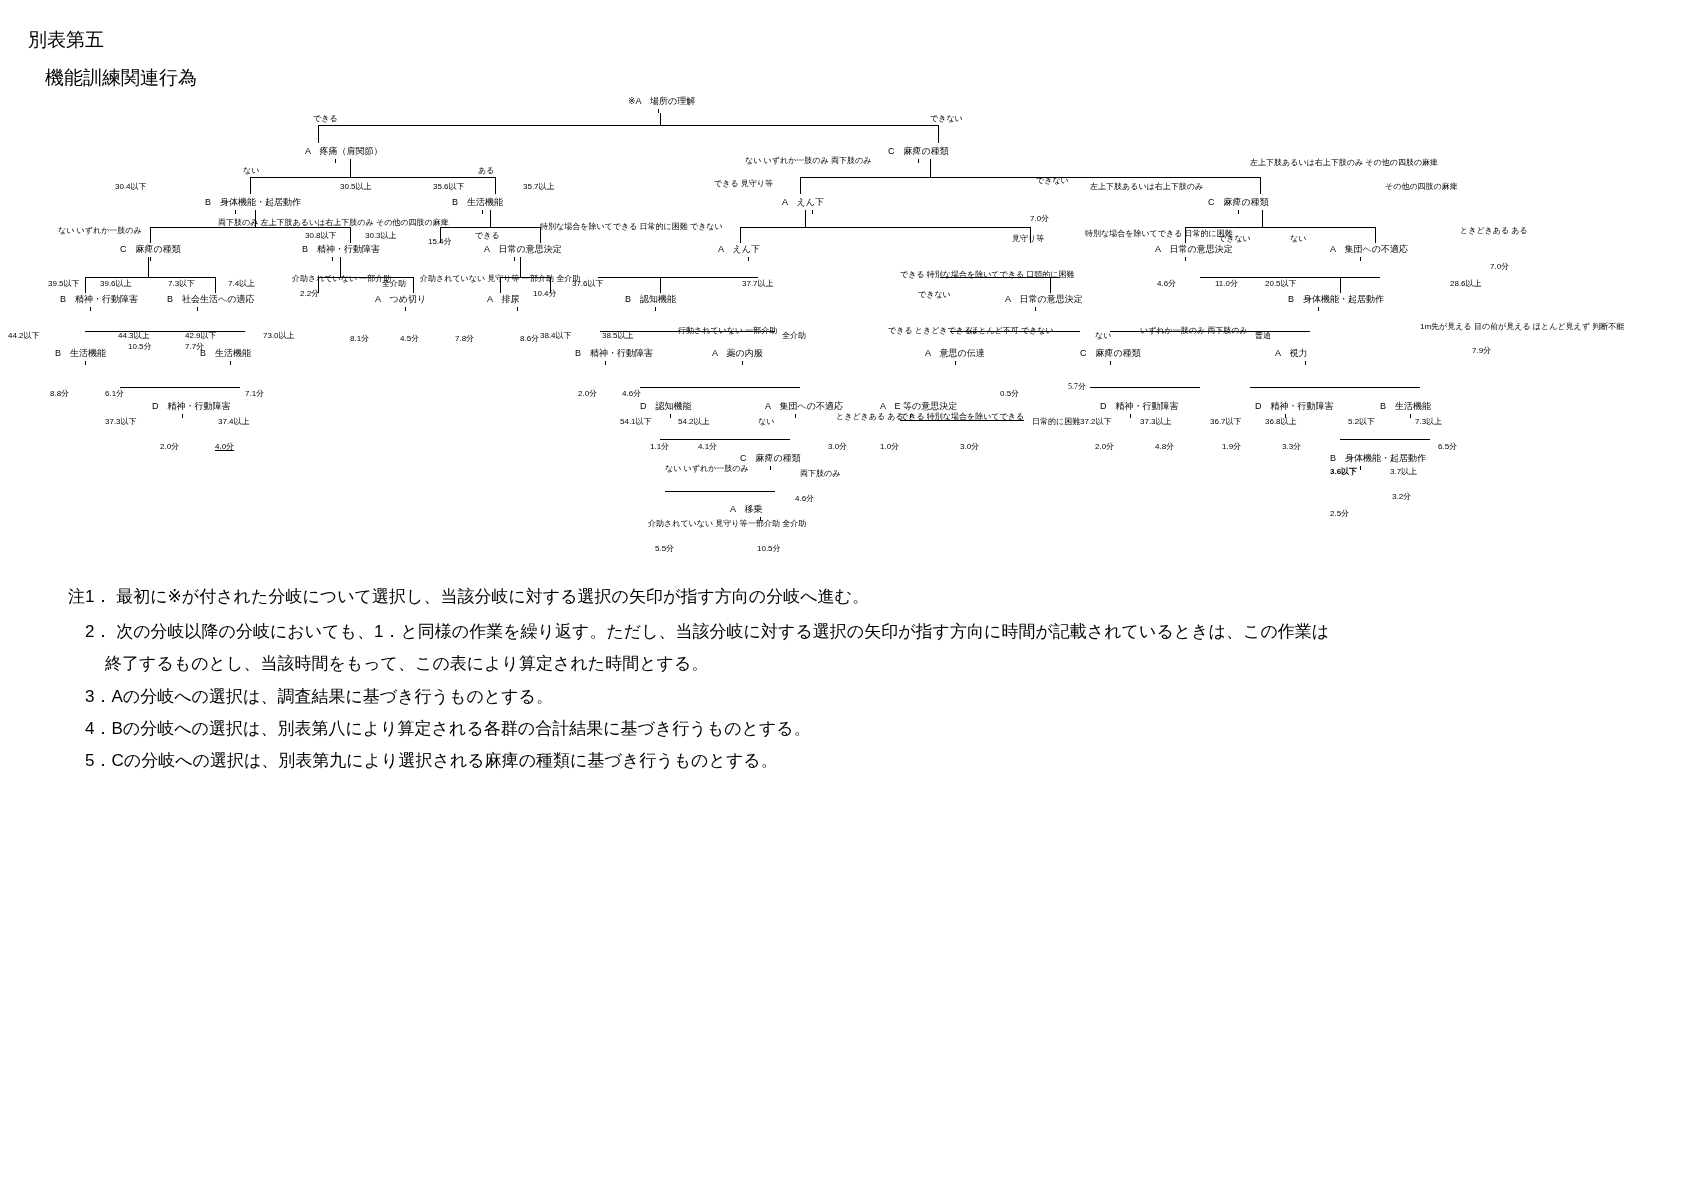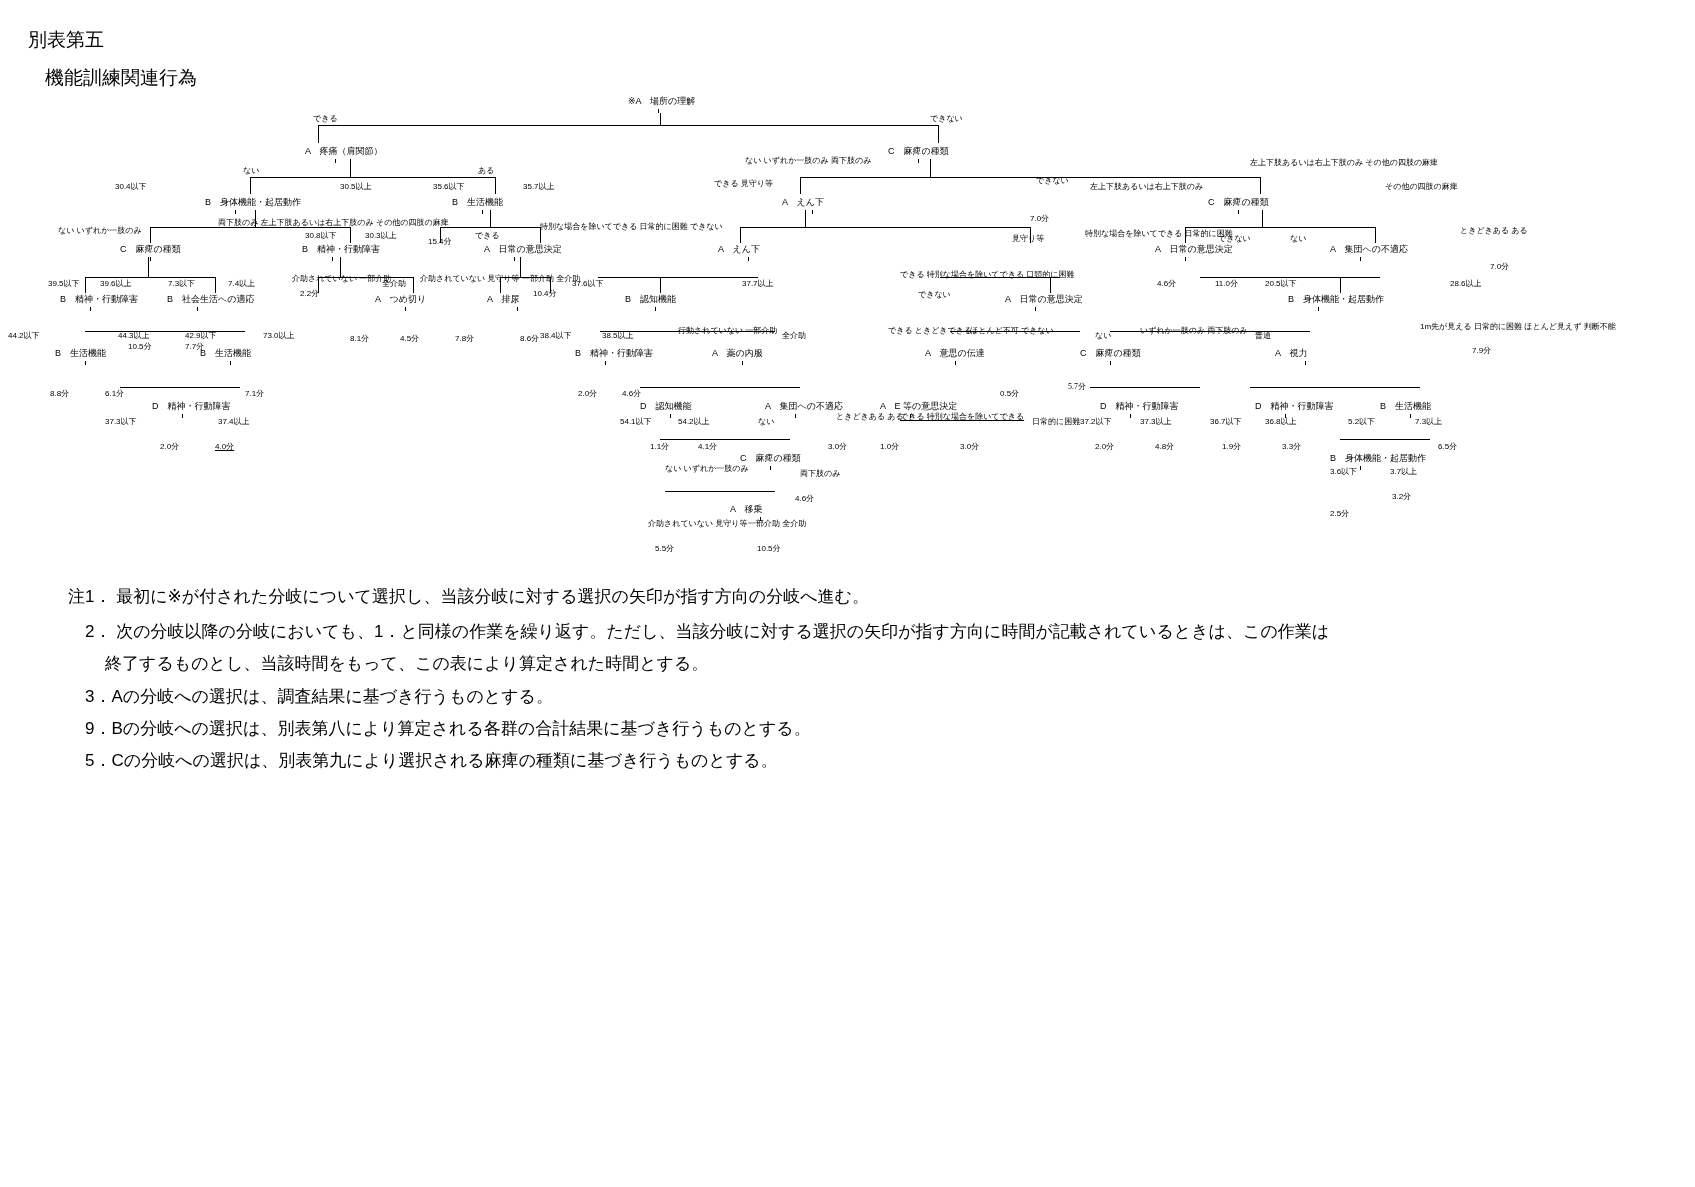--- a/index.html
+++ b/index.html
@@ -260,21 +260,21 @@
       <div class="lbl two" style="left: 782px; top: 237px;">全介助</div>
       <div class="lbl two" style="left: 888px; top: 232px;">できる
 ときどきできる</div>
       <div class="lbl two" style="left: 970px; top: 232px;">ほとんど不可
 できない</div>
       <div class="lbl two" style="left: 1095px; top: 237px;">ない</div>
       <div class="lbl two" style="left: 1140px; top: 232px;">いずれか一肢のみ
 両下肢のみ</div>
       <div class="lbl two" style="left: 1255px; top: 237px;">普通</div>
       <div class="lbl two" style="left: 1420px; top: 228px;">1m先が見える
-日常的に困難
+目の前が見える
 ほとんど見えず
 判断不能</div>
       <div class="lbl two" style="left: 1472px; top: 252px;">7.9分</div>
       <div class="lbl two" style="left: 50px; top: 295px;">8.8分</div>
       <div class="lbl two" style="left: 105px; top: 295px;">6.1分</div>
       <div class="lbl two" style="left: 245px; top: 295px;">7.1分</div>
       <div class="lbl two" style="left: 578px; top: 295px;">2.0分</div>
       <div class="lbl two" style="left: 622px; top: 295px;">4.6分</div>
       <div class="lbl two" style="left: 1000px; top: 295px;">0.5分</div>
       <div class="lbl two" style="left: 1068px; top: 288px; font-family: Liberation Serif, serif;">5.7分</div>
@@ -303,21 +303,21 @@
       <div class="lbl two" style="left: 960px; top: 348px;">3.0分</div>
       <div class="lbl two" style="left: 1095px; top: 348px;">2.0分</div>
       <div class="lbl two" style="left: 1155px; top: 348px;">4.8分</div>
       <div class="lbl two" style="left: 1222px; top: 348px;">1.9分</div>
       <div class="lbl two" style="left: 1282px; top: 348px;">3.3分</div>
       <div class="lbl two" style="left: 1438px; top: 348px;">6.5分</div>
       <div class="lbl two" style="left: 665px; top: 370px;">ない
 いずれか一肢のみ</div>
       <div class="lbl two" style="left: 800px; top: 375px;">両下肢のみ</div>
       <div class="lbl two" style="left: 795px; top: 400px;">4.6分</div>
-      <div class="lbl two" style="left: 1330px; top: 373px;">3.6以下</div>
+      <div class="lbl two" style="left: 1330px; top: 373px; font-weight: bold;">3.6以下</div>
       <div class="lbl two" style="left: 1390px; top: 373px;">3.7以上</div>
       <div class="lbl two" style="left: 1330px; top: 398px; margin-top: 17px;">2.5分</div>
       <div class="lbl two" style="left: 1392px; top: 398px;">3.2分</div>
       <div class="lbl two" style="left: 648px; top: 425px;">介助されていない
 見守り等</div>
       <div class="lbl two" style="left: 748px; top: 425px;">一部介助
 全介助</div>
       <div class="lbl two" style="left: 655px; top: 450px;">5.5分</div>
       <div class="lbl two" style="left: 757px; top: 450px;">10.5分</div>
       <div class="lbl two" style="left: 428px; top: 143px;">15.4分</div>
@@ -325,17 +325,17 @@
       <div class="lbl two" style="left: 300px; top: 195px;">2.2分</div>
       <div class="lbl two" style="left: 128px; top: 248px;">10.5分</div>
       <div class="lbl two" style="left: 185px; top: 248px;">7.7分</div>
     </div>
 
   <div id="notes">
     <div class="note n1">注1． 最初に※が付された分岐について選択し、当該分岐に対する選択の矢印が指す方向の分岐へ進む。</div>
     <div class="note n2">2． 次の分岐以降の分岐においても、1．と同様の作業を繰り返す。ただし、当該分岐に対する選択の矢印が指す方向に時間が記載されているときは、この作業は</div>
     <div class="note n2b">終了するものとし、当該時間をもって、この表により算定された時間とする。</div>
     <div class="note n3">3．Aの分岐への選択は、調査結果に基づき行うものとする。</div>
-    <div class="note n4">9．Bの分岐への選択は、別表第八により算定される各群の合計結果に基づき行うものとする。</div>
+    <div class="note n4">4．Bの分岐への選択は、別表第八により算定される各群の合計結果に基づき行うものとする。</div>
     <div class="note n5">5．Cの分岐への選択は、別表第九により選択される麻痺の種類に基づき行うものとする。</div>
   </div>
 
 </div>
 
 </body></html>

